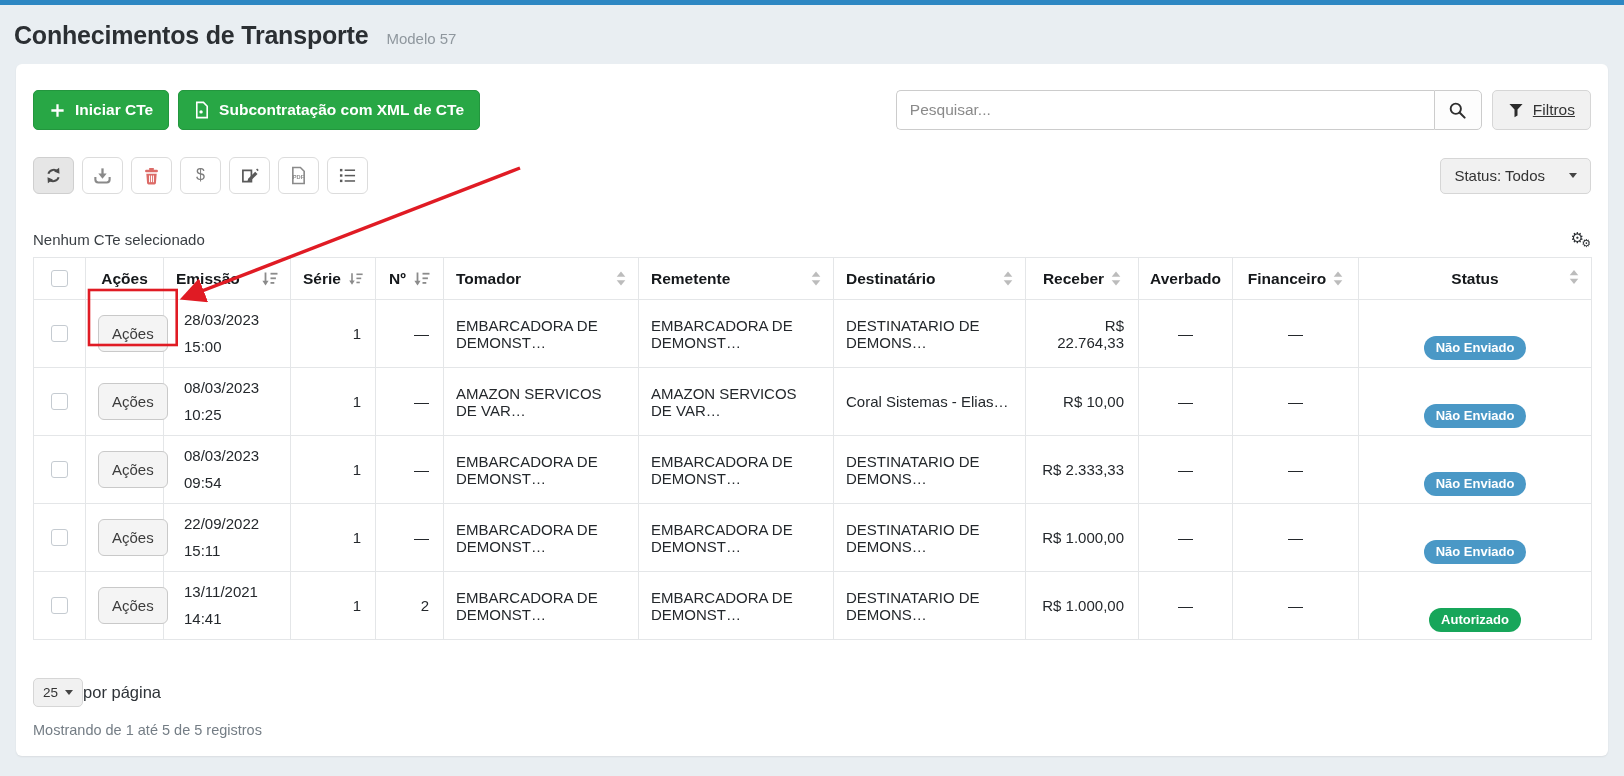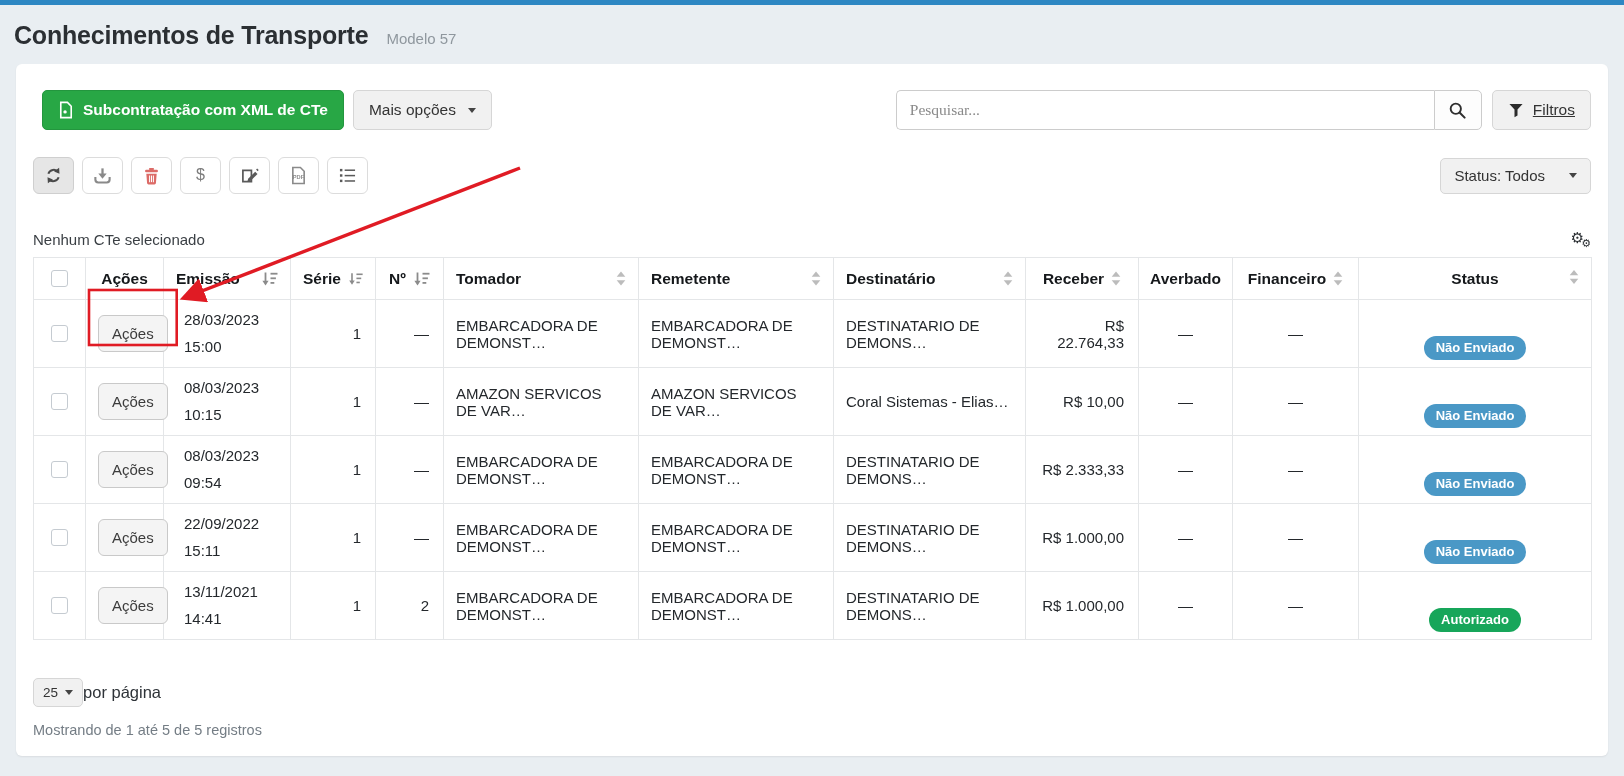--- a/index.html
+++ b/index.html
@@ -31,21 +31,21 @@
   }
   .btn.green { background:#28a745; border-color:#23963e; color:#fff; font-weight:600; }
   .btn.light { background:#f1f1f1; border-color:#d6d6d6; color:#333; }
   .gap { width:9px; flex:none; }
   .spacer { flex:1; }
 
   .search-group { display:flex; width:586px; flex:none; }
   .search-group input {
     flex:1; height:40px; border:1px solid #ccc; border-right:none;
     border-radius:5px 0 0 5px; padding:0 13px; font-size:15.5px;
-    font-family:Liberation Serif, serif; color:#333; outline:none;
+    font-family:Liberation Sans, sans-serif; color:#333; outline:none;
   }
   .search-group input::placeholder { color:#8a8a8a; }
   .search-btn {
     width:48px; height:40px; border:1px solid #ccc; border-radius:0 5px 5px 0;
     background:#fdfdfd; cursor:pointer; display:flex; align-items:center; justify-content:center;
   }
   .filtros { margin-left:10px;text-decoration:underline; }
 
   .caret {
     width:0; height:0; border-left:4.5px solid transparent; border-right:4.5px solid transparent;
@@ -118,33 +118,35 @@
 <div class="topbar"></div>
 
 <div class="page-header">
   <h1>Conhecimentos de Transporte</h1>
   <span class="subtitle">Modelo 57</span>
 </div>
 
 <div class="card">
 
   <div class="row-top">
+    <button class="btn green">
+      <svg width="17" height="17" viewBox="0 0 18 18">
+          <path d="M9 2.5v13M2.5 9h13" stroke="#fff" stroke-width="2.4" fill="none"></path>
+        </svg>
+      <span>Iniciar CTe</span>
+    </button>
     <span class="gap"></span>
     <button class="btn green">
       <svg width="16" height="18" viewBox="0 0 16 19">
         <path d="M2.5 1.5h7l4 4v12h-11z" fill="none" stroke="#fff" stroke-width="1.7"></path>
         <circle cx="7" cy="11.5" r="1.8" fill="#fff"></circle>
       </svg>
       <span>Subcontratação com XML de CTe</span>
     </button>
     <span class="gap"></span>
-    <button class="btn light">
-      <span>Mais opções</span>
-      <span class="caret"></span>
-    </button>
     <div class="spacer"></div>
     <div class="search-group">
       <input type="text" placeholder="Pesquisar..." style="">
       <button class="search-btn">
         <svg width="19" height="19" viewBox="0 0 20 20">
           <circle cx="8.2" cy="8.2" r="5.4" fill="none" stroke="#2f2f2f" stroke-width="2"></circle>
           <line x1="12.4" y1="12.4" x2="17.5" y2="17.5" stroke="#2f2f2f" stroke-width="2.2" stroke-linecap="round"></line>
         </svg>
       </button>
     </div>
@@ -364,21 +366,21 @@
       <td class="ac">—</td>
       <td class="ac"><span class="badge blue">Não Enviado</span></td>
     </tr>
         <tr>
       <td class="c-check">
             <input type="checkbox" style="">
           </td>
       <td class="ac"><button class="acoes-btn">Ações</button></td>
       <td>
             <div class="emissao-line">08/03/2023</div>
-            <div class="emissao-line">10:15</div>
+            <div class="emissao-line">10:25</div>
           </td>
       <td class="ar">1</td>
       <td class="ar">—</td>
       <td>AMAZON SERVICOS DE VAR…</td>
       <td>AMAZON SERVICOS DE VAR…</td>
       <td>Coral Sistemas - Elias…</td>
       <td class="ar">R$ 10,00</td>
       <td class="ac">—</td>
       <td class="ac">—</td>
       <td class="ac"><span class="badge blue">Não Enviado</span></td>

